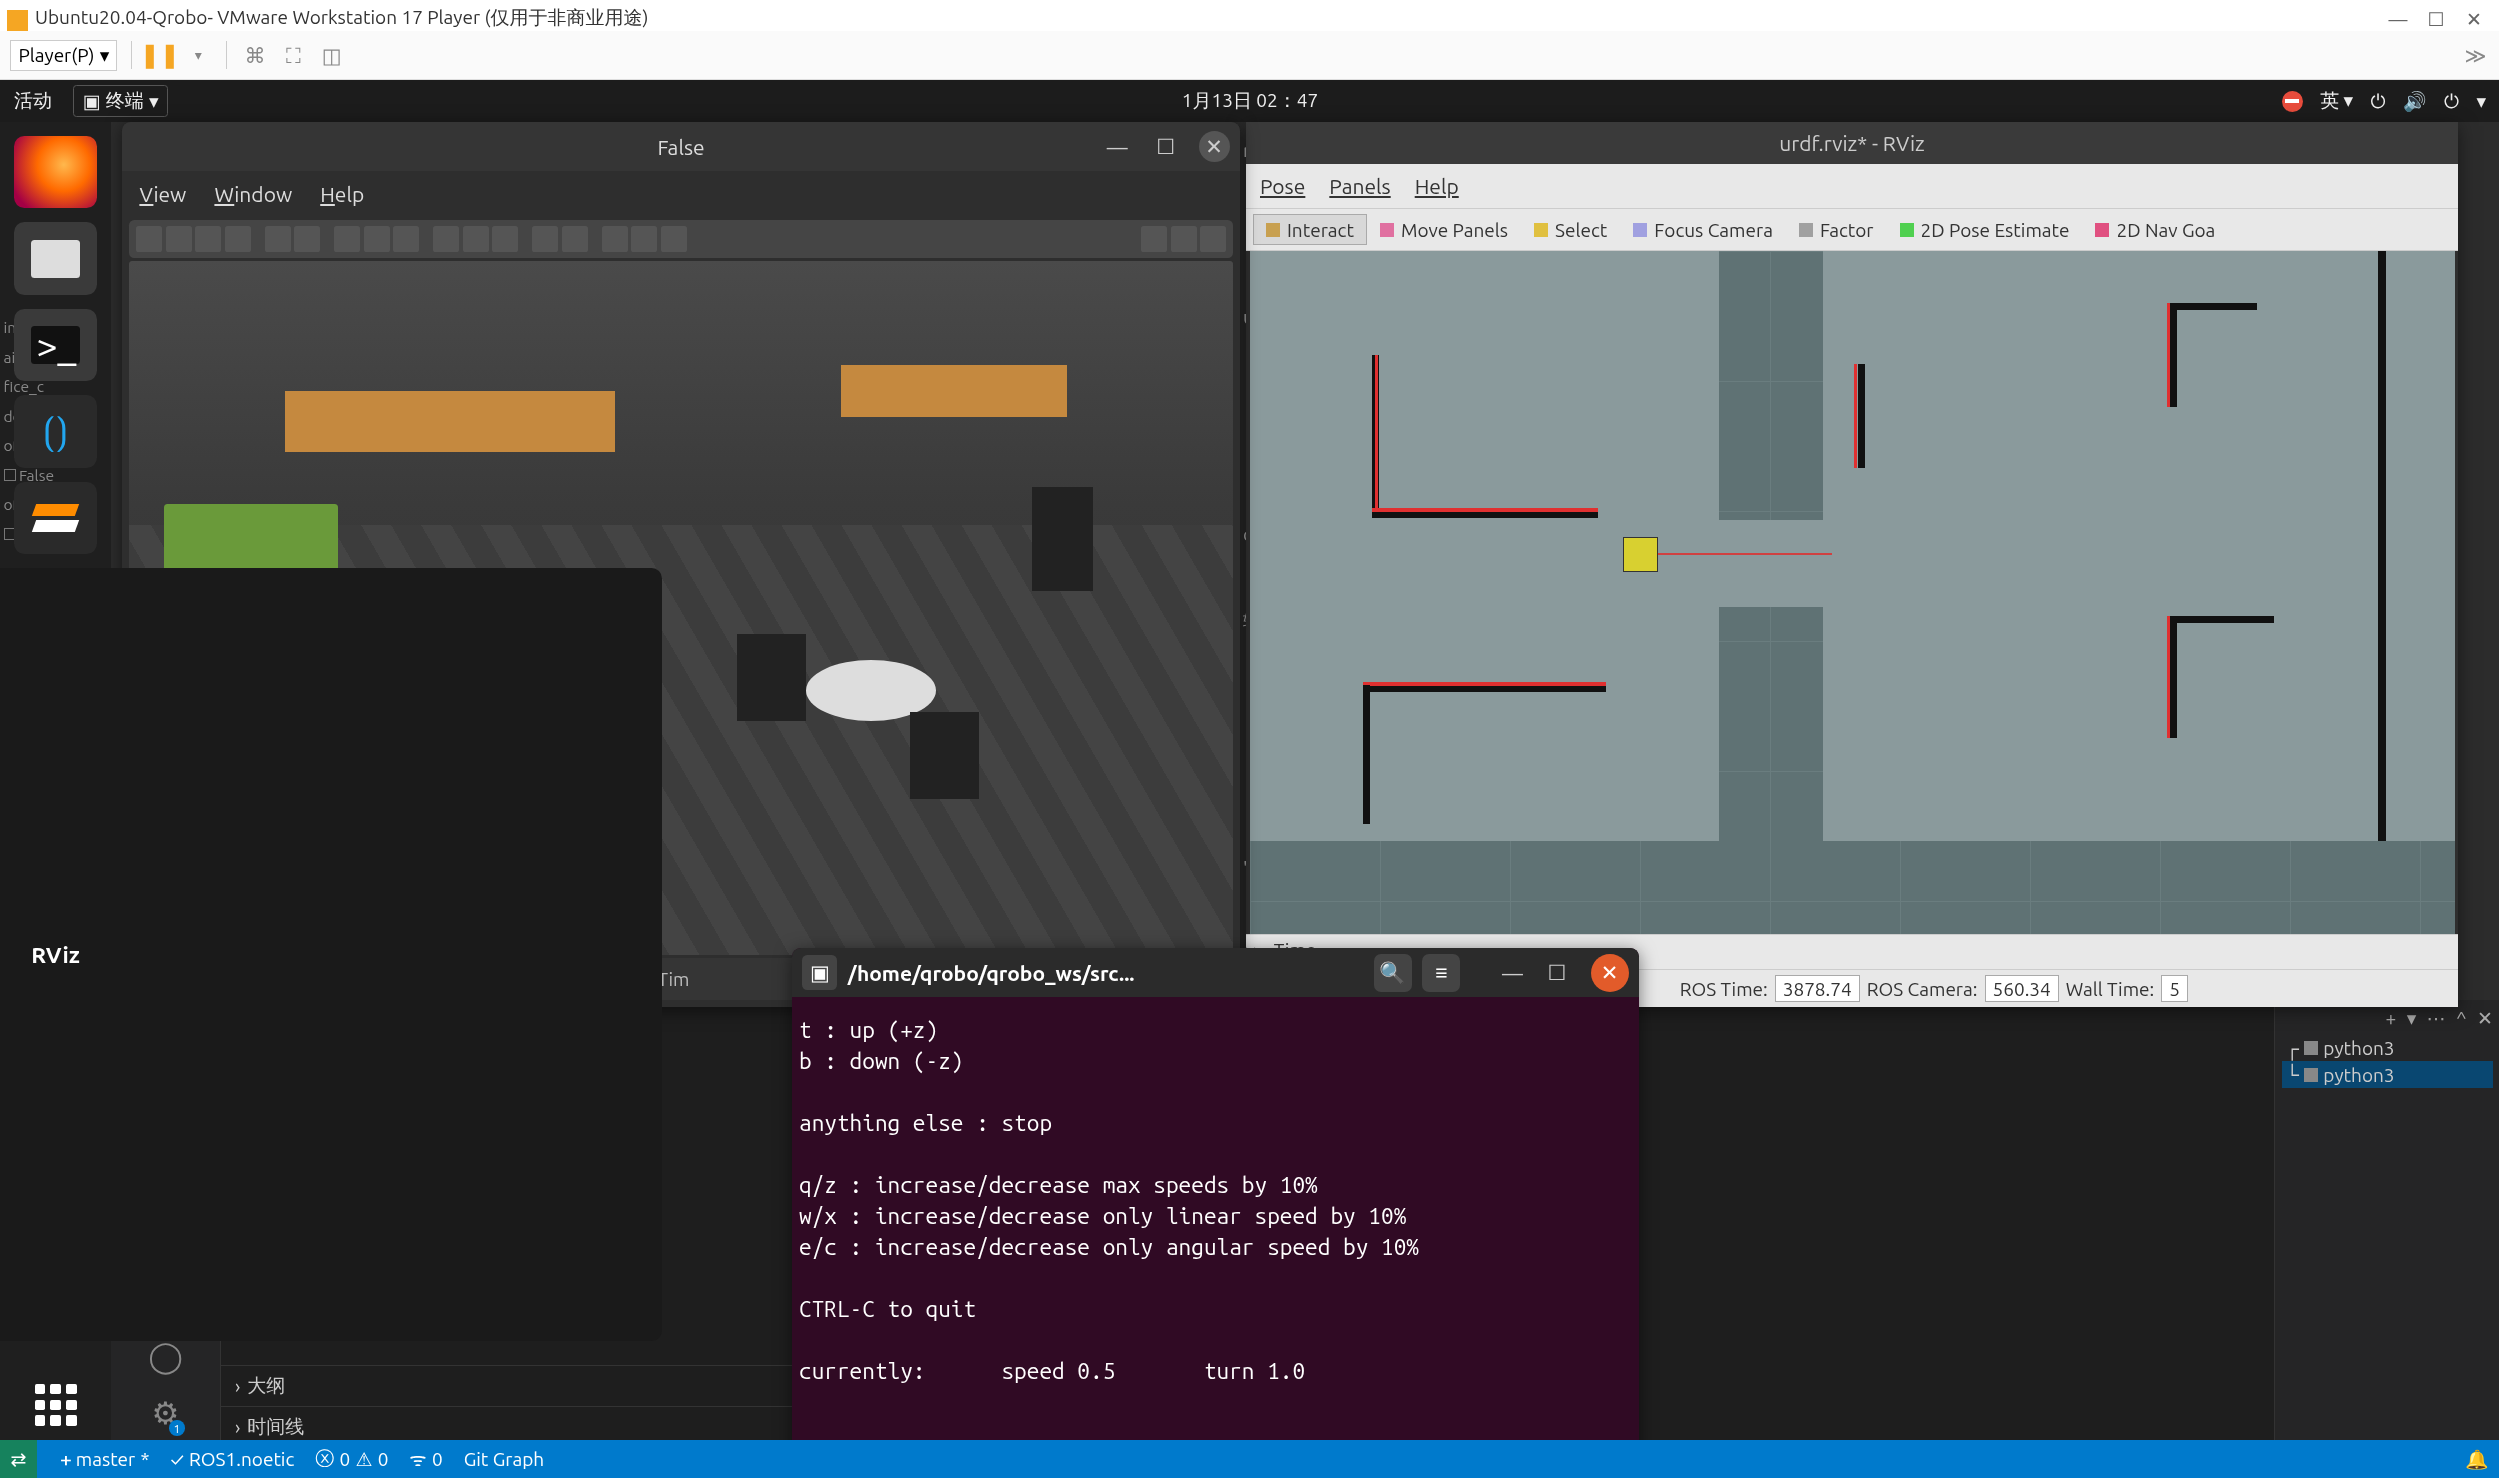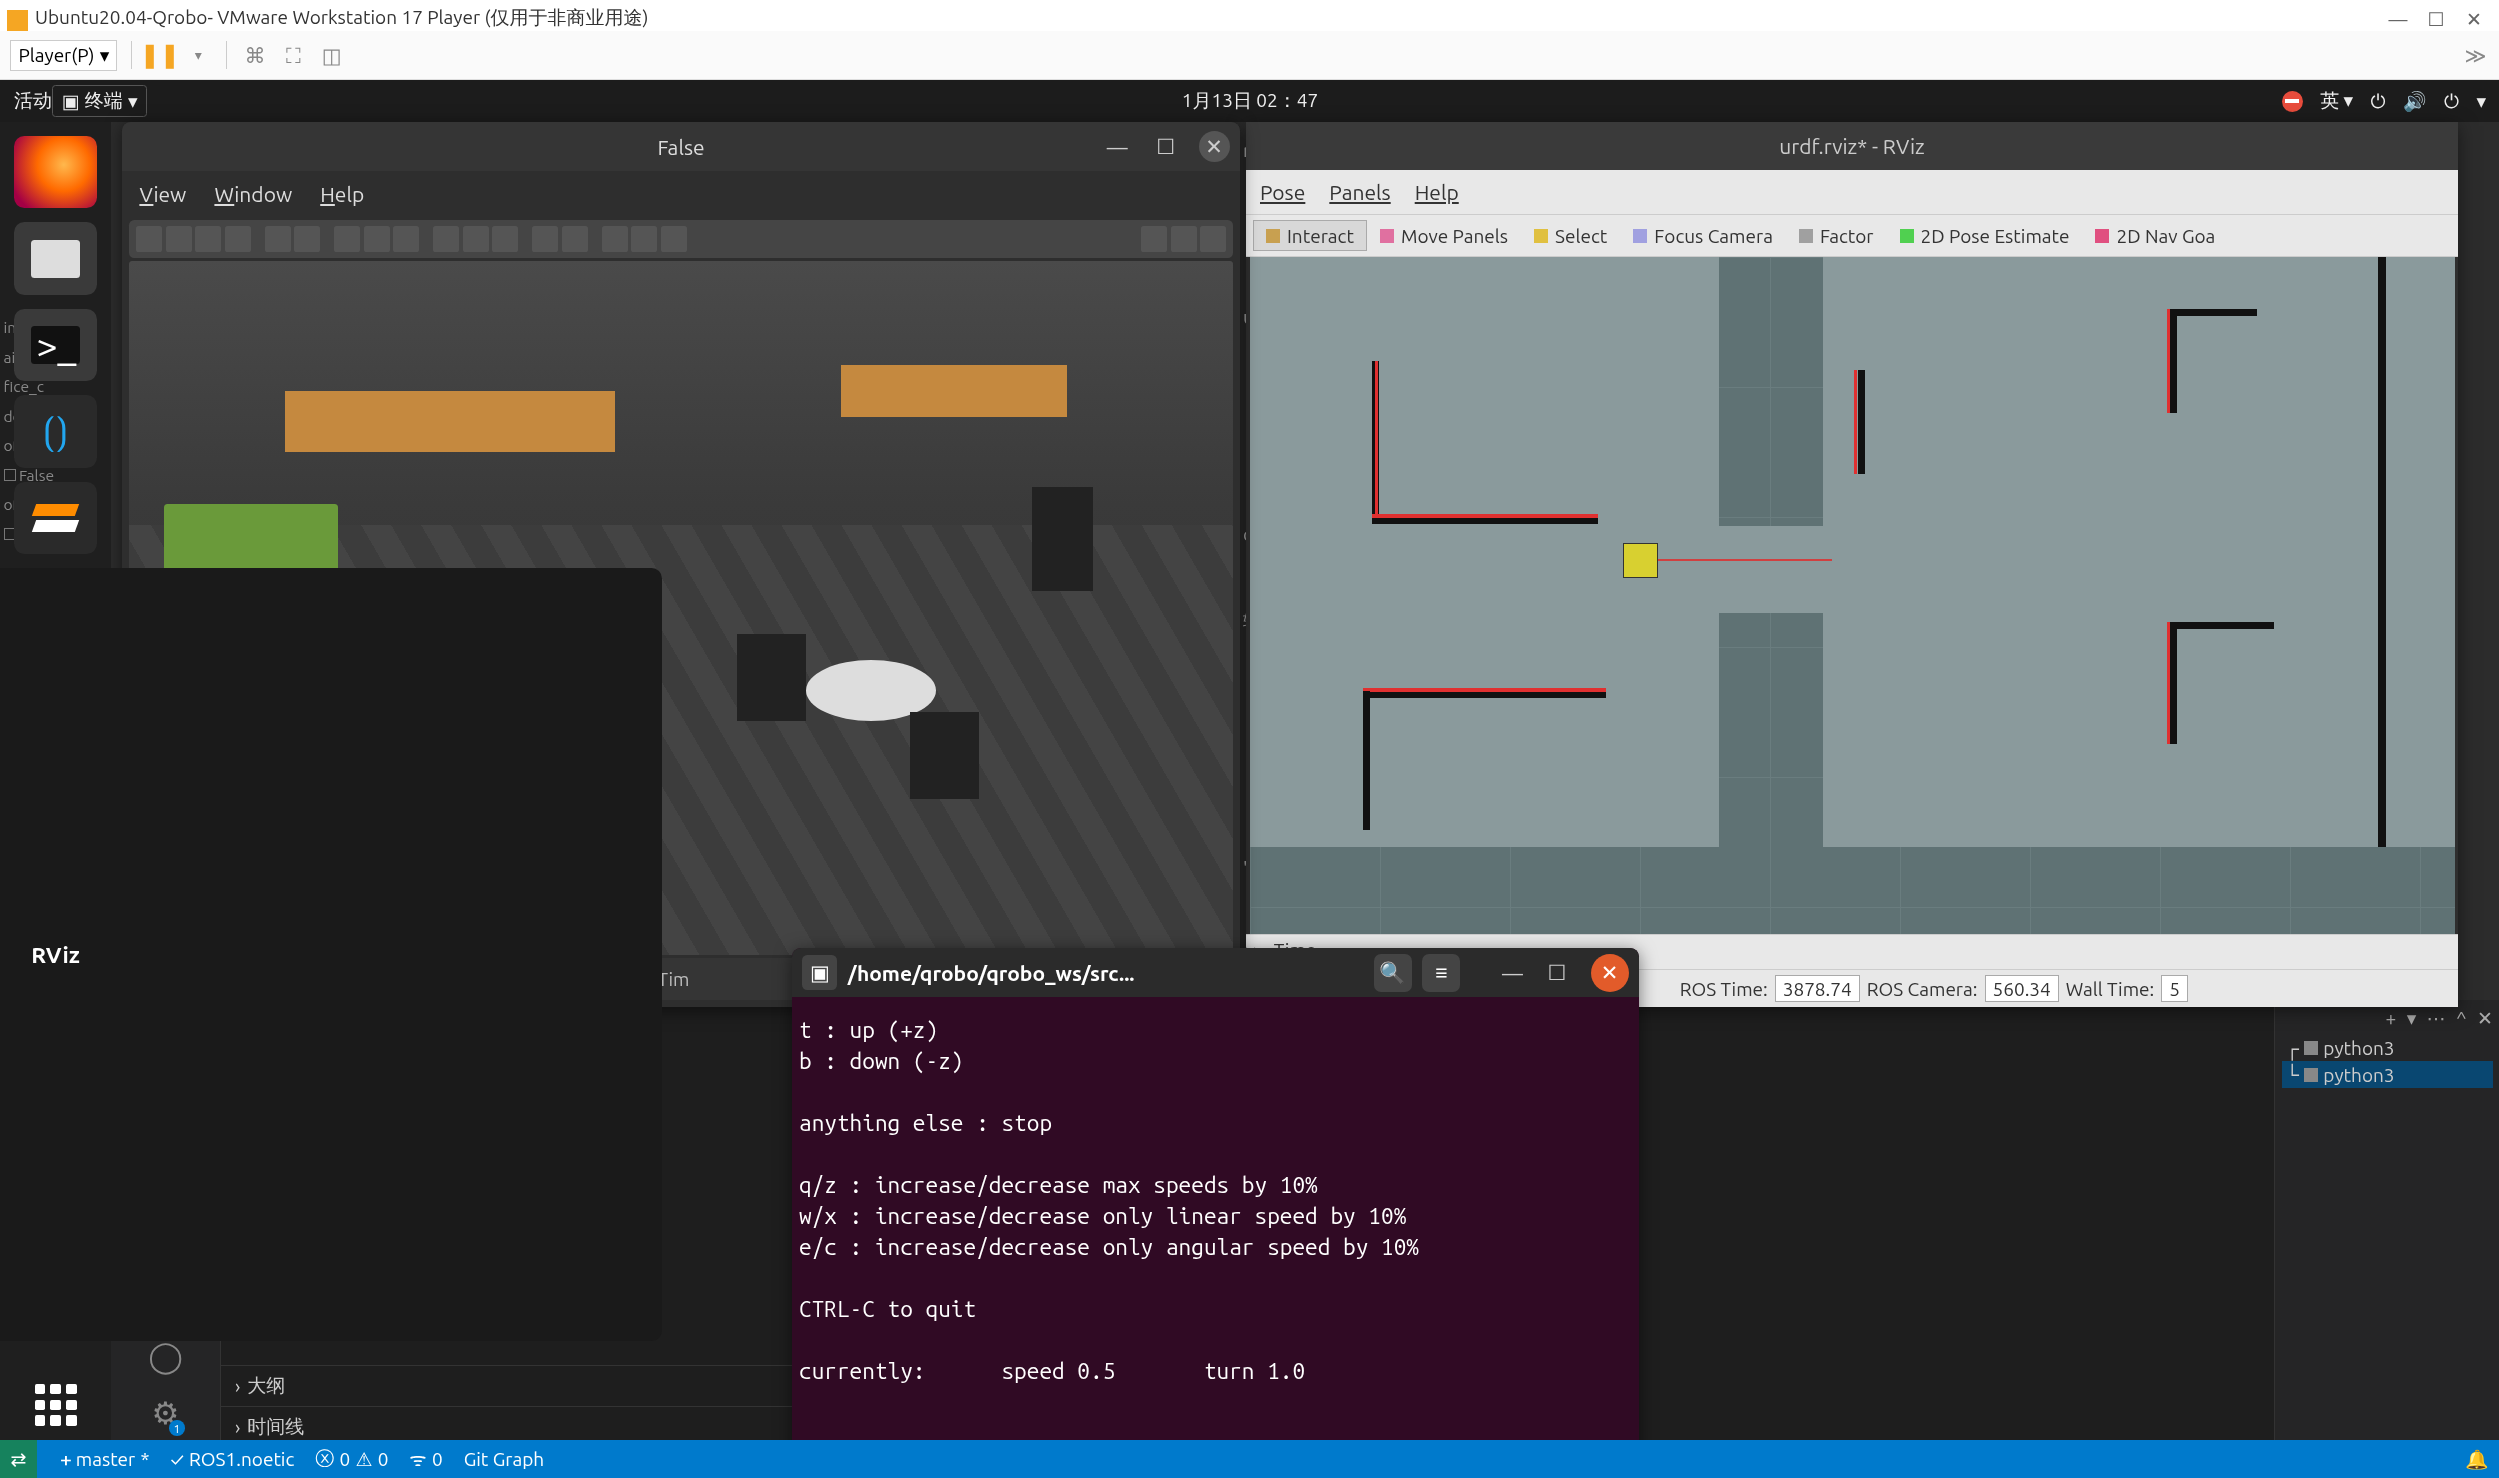--- a/index.html
+++ b/index.html
@@ -8,21 +8,21 @@
 .vmware-titlebar .vm-icon { width: 21px; height: 21px; background: #f5a623; margin-right: 7px; }
 .vmware-titlebar .spacer { flex: 1; }
 .vmware-titlebar .win-btn { width: 38px; height: 24px; display: flex; align-items: center; justify-content: center; color: #666; }
 .vmware-toolbar { height: 49px; background: #fafafa; border-bottom: 0.9px solid #ddd; display: flex; align-items: center; padding: 0 10.4px; gap: 10.4px; }
 .player-dd { font-size: 19px; padding: 3.5px 7px; border: 0.9px solid #ccc; background: #fff; display: flex; align-items: center; gap: 5.2px; }
 .vmware-toolbar .tb-icon { width: 28px; height: 28px; display: flex; align-items: center; justify-content: center; color: #f5a623; font-size: 24px; }
 .vmware-toolbar .tb-icon.gray { color: #888; font-size: 21px; }
 .vmware-toolbar .vsep { width: 0.9px; height: 28px; background: #ccc; margin: 0 3.5px; }
 .ubuntu-desktop { position: relative; width: 100%; height: calc(100% - 80px - 38px); background: #2c2c2c; }
 .ubuntu-topbar { height: 42px; background: #1c1c1c; display: flex; align-items: center; color: #eee; font-size: 19px; padding: 0 14px; }
-.ubuntu-topbar .act { }
+.ubuntu-topbar .act { margin-right: 21px; }
 .ubuntu-topbar .term-dd { display: flex; align-items: center; gap: 5.2px; border: 0.9px solid #555; padding: 1.7px 8.7px; border-radius: 3.5px; }
 .ubuntu-topbar .clock { position: absolute; left: 50%; transform: translateX(-50%); }
 .ubuntu-topbar .right-icons { margin-left: auto; display: flex; gap: 17.4px; align-items: center; }
 .ubuntu-topbar .dnd { width: 21px; height: 21px; background: #e74c3c; border-radius: 50%; position: relative; }
 .ubuntu-topbar .dnd::after { content: ""; position: absolute; left: 3.5px; right: 3.5px; top: 8.7px; height: 3.5px; background: #fff; }
 .ubuntu-dock { position: absolute; left: 0; top: 42px; bottom: 0; width: 111px; background: rgba(30,30,30,0.9); display: flex; flex-direction: column; align-items: center; padding-top: 14px; gap: 14px; z-index: 5; }
 .dock-item { width: 83px; height: 83px; border-radius: 10.4px; display: flex; align-items: center; justify-content: center; font-size: 38px; color: #fff; }
 .dock-item.firefox { background: radial-gradient(circle at 60% 40%, #ffb84d, #ff6a00 40%, #a40045 85%); }
 .dock-item.files { background: #3a3a3a; }
 .dock-item.files .folder { width: 49px; height: 38px; background: #ddd; border-radius: 3.5px; }
@@ -60,21 +60,21 @@
 .gz-floor::after { content: ""; position: absolute; left: 0; right: 0; top: 38%; bottom: 0; background: repeating-linear-gradient(60deg, #444 0 26px, #3c3c3c 26px 52px); }
 .gz-furn { position: absolute; background: #6a9a3a; border-radius: 3.5px; }
 .gz-desk { position: absolute; background: #c5893f; }
 .gz-table-round { position: absolute; width: 130px; height: 61px; background: #ddd; border-radius: 50%; }
 .gz-robot { position: absolute; width: 52px; height: 26px; background: #222; border: 1.7px solid #e8d040; }
 .gz-status { height: 42px; background: #353535; display: flex; align-items: center; gap: 10.4px; padding: 0 10.4px; color: #bbb; font-size: 19px; border-radius: 0 0 5.2px 5.2px; margin: 3.5px 7px 7px 7px; }
 .gz-status .pause { color: #fff; font-size: 22.6px; }
 .gz-status .val { color: #666; background: #2a2a2a; padding: 1.7px 7px; border-radius: 2.6px; }
 
 .rviz { left: 1246px; top: 42px; width: 1212px; height: 885px; z-index: 2; }
-.rviz-title { height: 48px; background: #3a3a3a; display: flex; align-items: center; justify-content: center; color: #ccc; font-size: 21px; }
+.rviz-title { height: 42px; background: #3a3a3a; display: flex; align-items: center; justify-content: center; color: #ccc; font-size: 21px; }
 .rviz-menubar { height: 45px; background: #e8e8e8; display: flex; align-items: center; gap: 24px; padding: 0 14px; font-size: 21px; color: #333; border-bottom: 0.9px solid #ccc; }
 .rviz-menubar span { text-decoration: underline; }
 .rviz-toolbar { height: 42px; background: #e8e8e8; display: flex; align-items: center; gap: 0; padding: 0 7px; font-size: 19px; color: #333; border-bottom: 0.9px solid #ccc; }
 .rviz-tool { padding: 3.5px 12px; display: flex; align-items: center; gap: 7px; border: 0.9px solid transparent; }
 .rviz-tool.active { background: #d8d8d8; border: 0.9px solid #aaa; }
 .rviz-tool .ico { width: 14px; height: 14px; }
 .rviz-view { flex: 1; background: #5f7274; position: relative; overflow: hidden; margin: 0 3.5px; }
 .rviz-view::before { content: ""; position: absolute; inset: 0; background-image: linear-gradient(#6a7d7f 0.9px, transparent 0.9px), linear-gradient(90deg, #6a7d7f 0.9px, transparent 0.9px); background-size: 130px 130px; }
 .rviz-map { position: absolute; background: #8a9a9c; }
 .rviz-wall { position: absolute; background: #111; }

